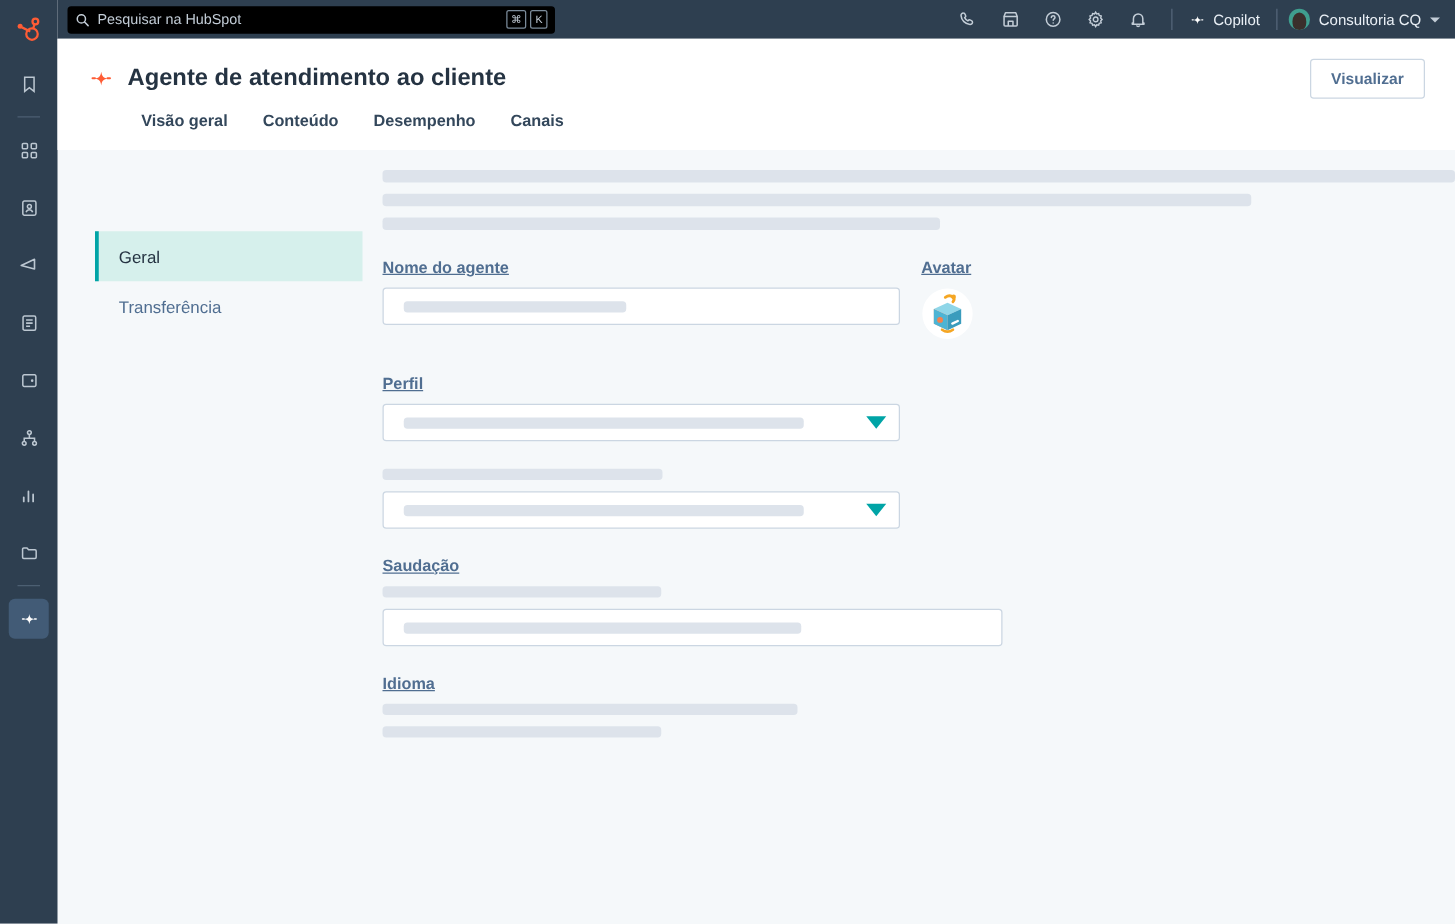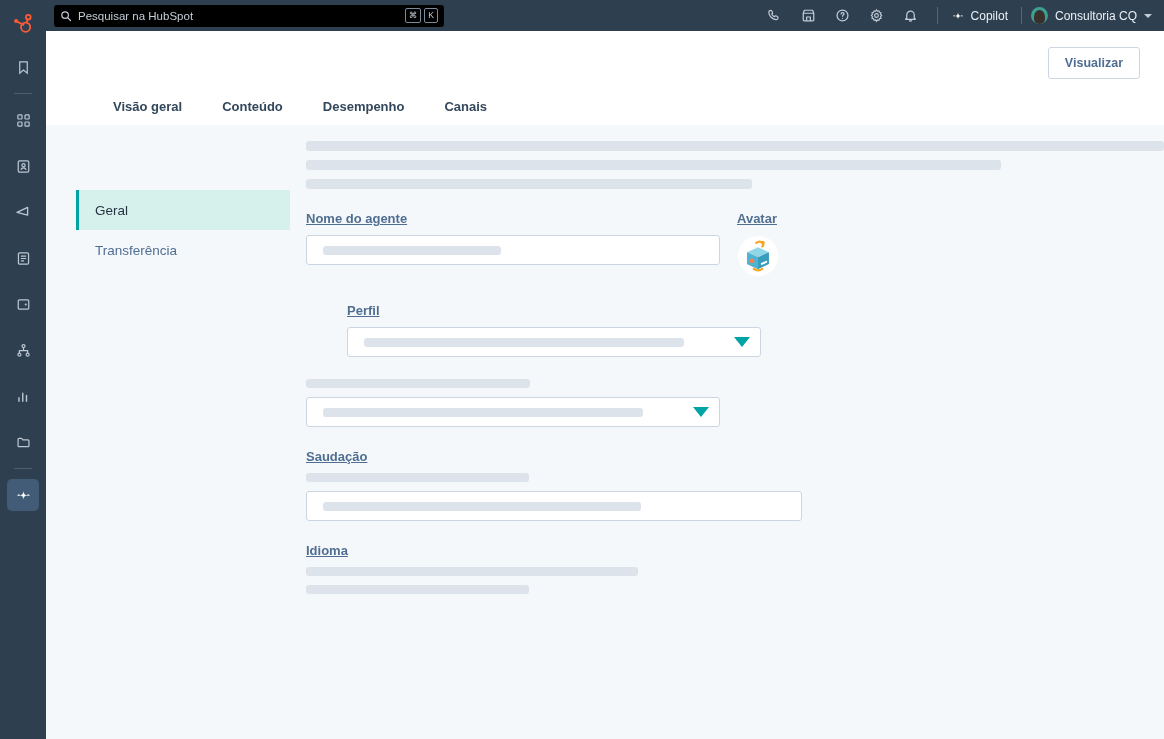--- a/index.html
+++ b/index.html
@@ -142,22 +142,22 @@
     background: #ffffff;
     border-radius: 3px;
     color: #506e91;
     font-size: 12.5px;
     font-weight: bold;
     padding: 8px 16px;
     font-family: "Liberation Sans", sans-serif;
   }
   .tabs {
     display: flex;
-    gap: 12px;
-    margin-top: 15px;
+    gap: 0px;
+    margin-top: 5px;
     padding-left: 29px;
   }
   .tab {
     font-size: 13px;
     font-weight: bold;
     color: #33475b;
     padding: 5px 14px 11px 14px;
     position: relative;
   }
   .tab.active::after {
@@ -401,20 +401,27 @@
         <div class="user-chip">
           <span class="avatar-circle"></span>
           <span>Consultoria CQ</span>
           <span class="caret-down-sm"></span>
         </div>
       </div>
     </header>
 
     <div class="page-header">
       <div class="ph-row">
+        <div class="ph-title">
+          <svg width="22" height="22" viewBox="0 0 24 24" fill="#ff5c35">
+            <path d="M12 2.2c.62 4.1 1.9 5.4 6 6.05-4.1.65-5.38 1.95-6 6.05-.62-4.1-1.9-5.4-6-6.05 4.1-.65 5.38-1.95 6-6.05z" transform="translate(0,3.6)"></path>
+            <path d="M4.4 11.6h2.1M17.5 11.6h2.1" stroke="#ff5c35" stroke-width="1.8" stroke-linecap="round"></path>
+          </svg>
+          <span>Agente de atendimento ao cliente</span>
+        </div>
         <button class="btn-outline">Visualizar</button>
       </div>
 
       <nav class="tabs">
         <div class="tab">Visão geral</div>
         <div class="tab">Conteúdo</div>
         <div class="tab">Desempenho</div>
         <div class="tab">Canais</div>
       </nav>
     </div>
@@ -454,21 +461,21 @@
                 <path d="M11.5 19.6 L24 25.4 L24 39 L11.5 33.2 Z" fill="#4db4d4"></path>
                 <path d="M36.5 19.6 L24 25.4 L24 39 L36.5 33.2 Z" fill="#3a9cbd"></path>
                 <circle cx="17.2" cy="29.6" r="2.7" fill="#f5814d"></circle>
                 <path d="M28.4 33 L33.4 30.6" stroke="#ffffff" stroke-width="2.2" stroke-linecap="round"></path>
                 <path d="M19 38.6 q5 3.6 10 0" stroke="#f5a623" stroke-width="2.4" fill="none" stroke-linecap="round"></path>
               </svg>
             </div>
           </div>
         </div>
 
-        <div class="field-block" style="width:414px;margin-left:41px;">
+        <div class="field-block" style="width:414px;">
           <div class="field-label">Perfil</div>
           <div class="input-box select-box">
             <div class="skel" style="width:83%;"></div>
             <span class="caret-teal"></span>
           </div>
         </div>
 
         <div class="field-block" style="width:414px;">
           <div class="skel" style="width:54%;"></div>
           <div class="input-box select-box">

